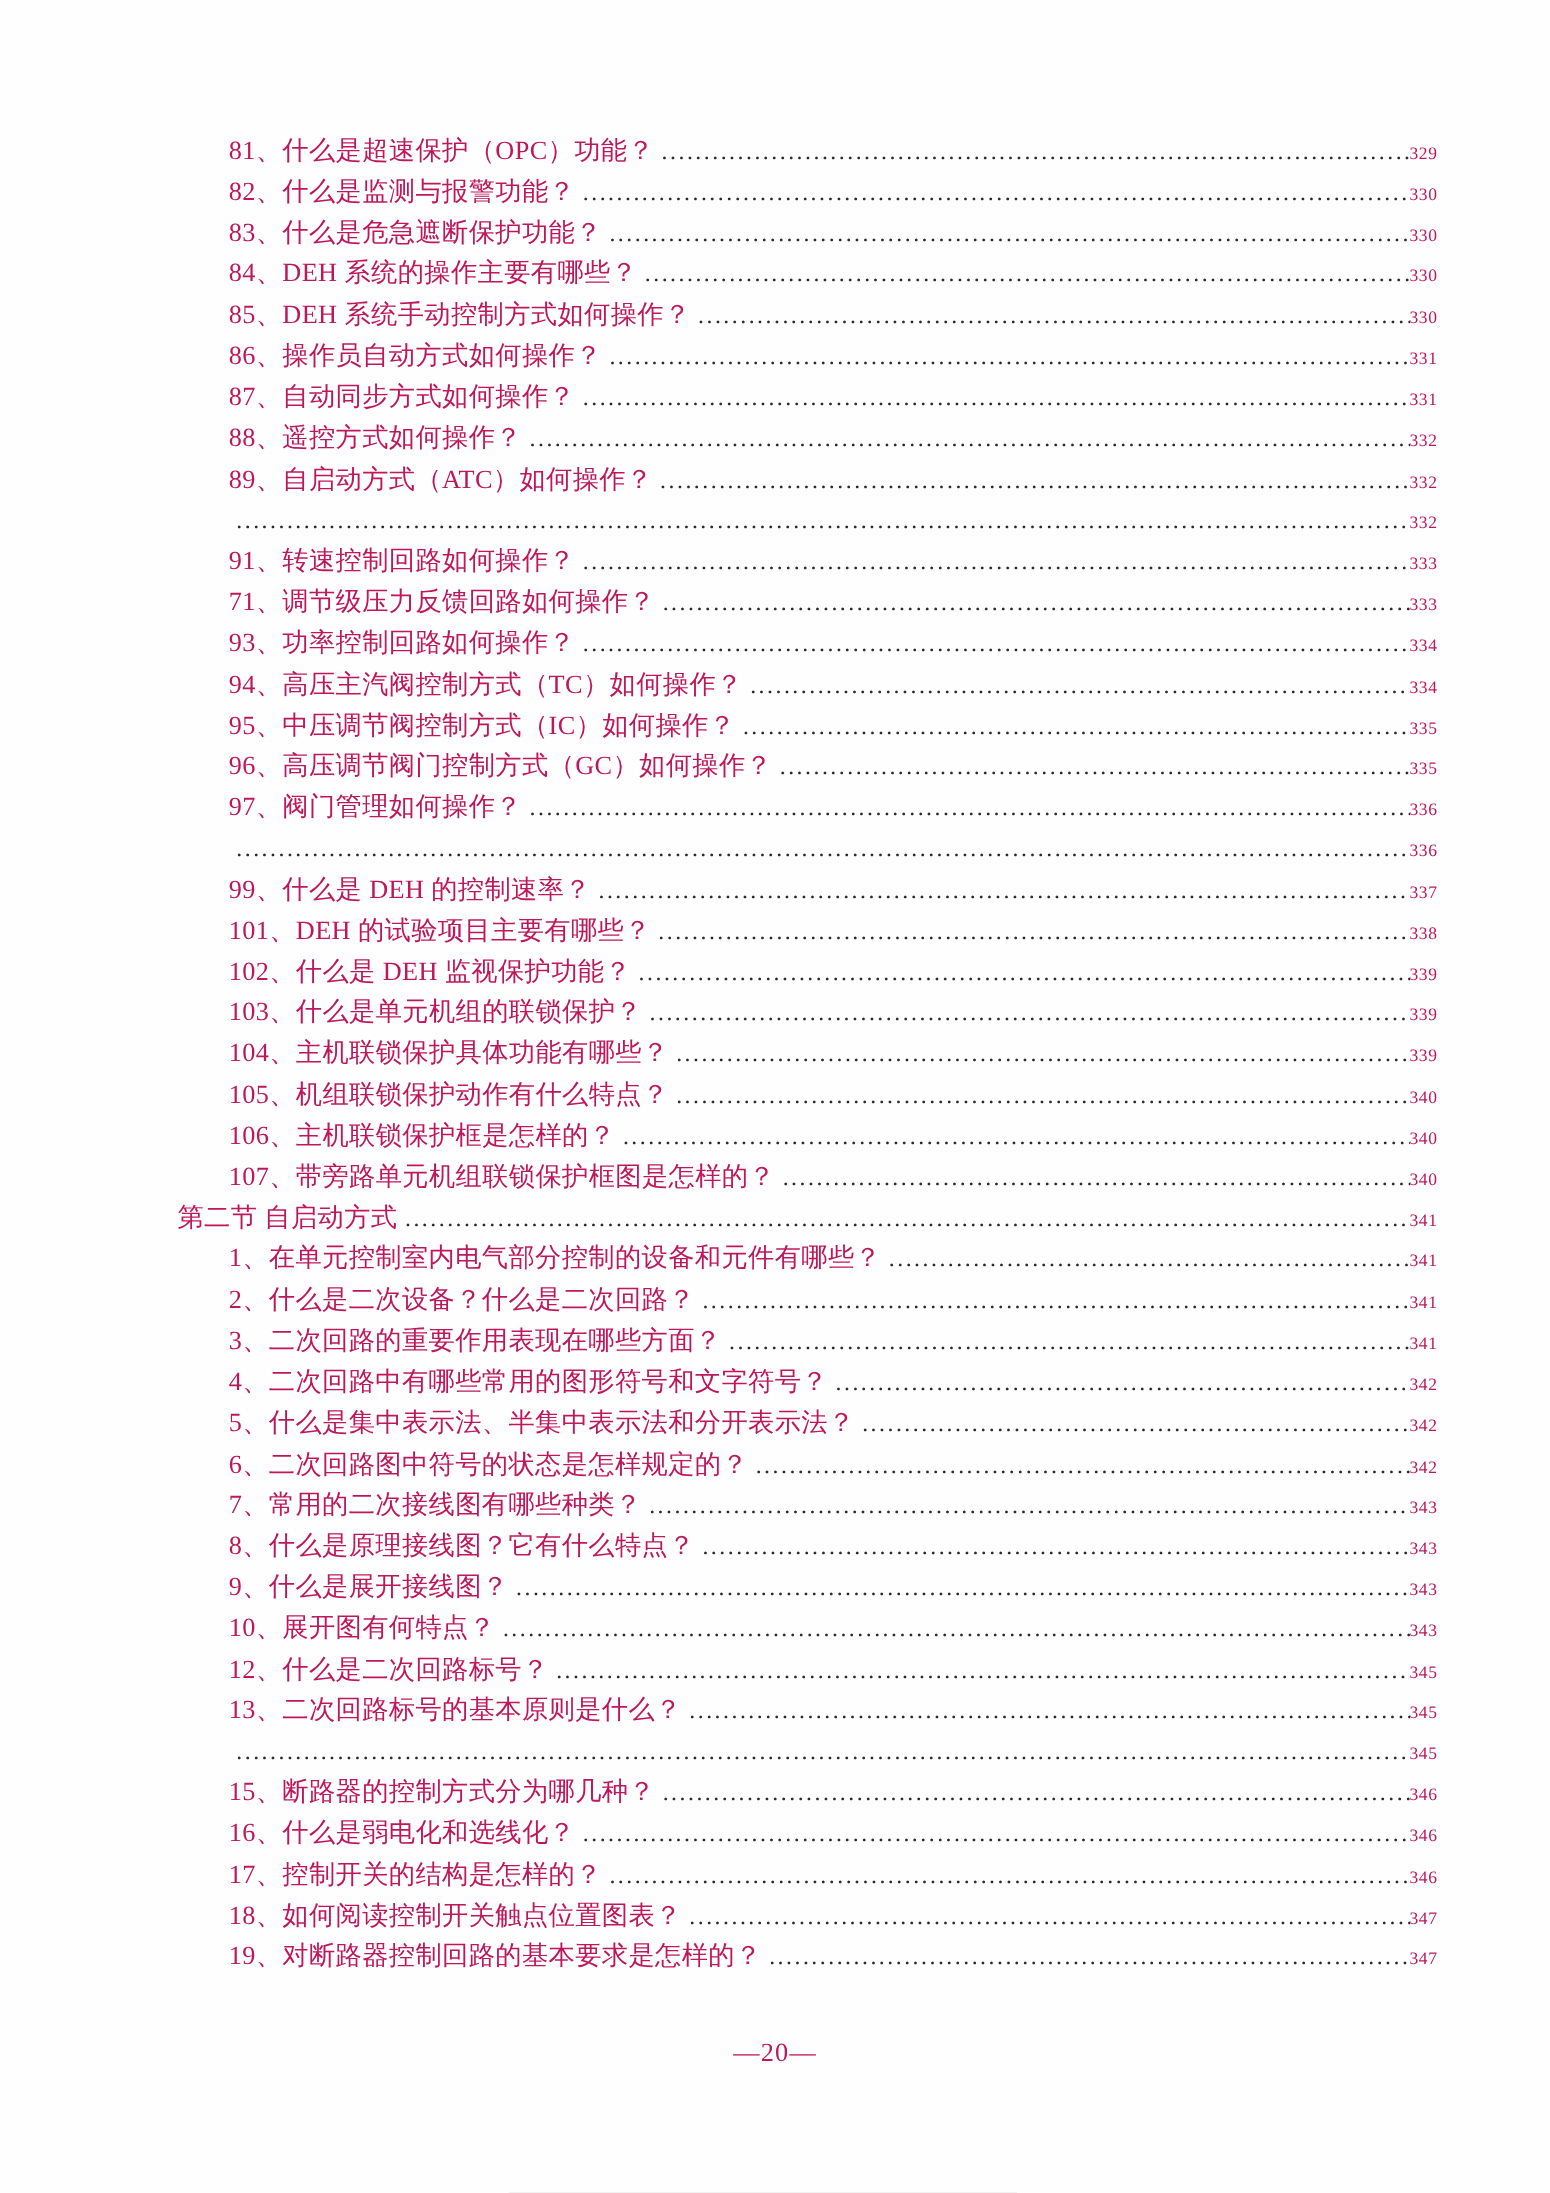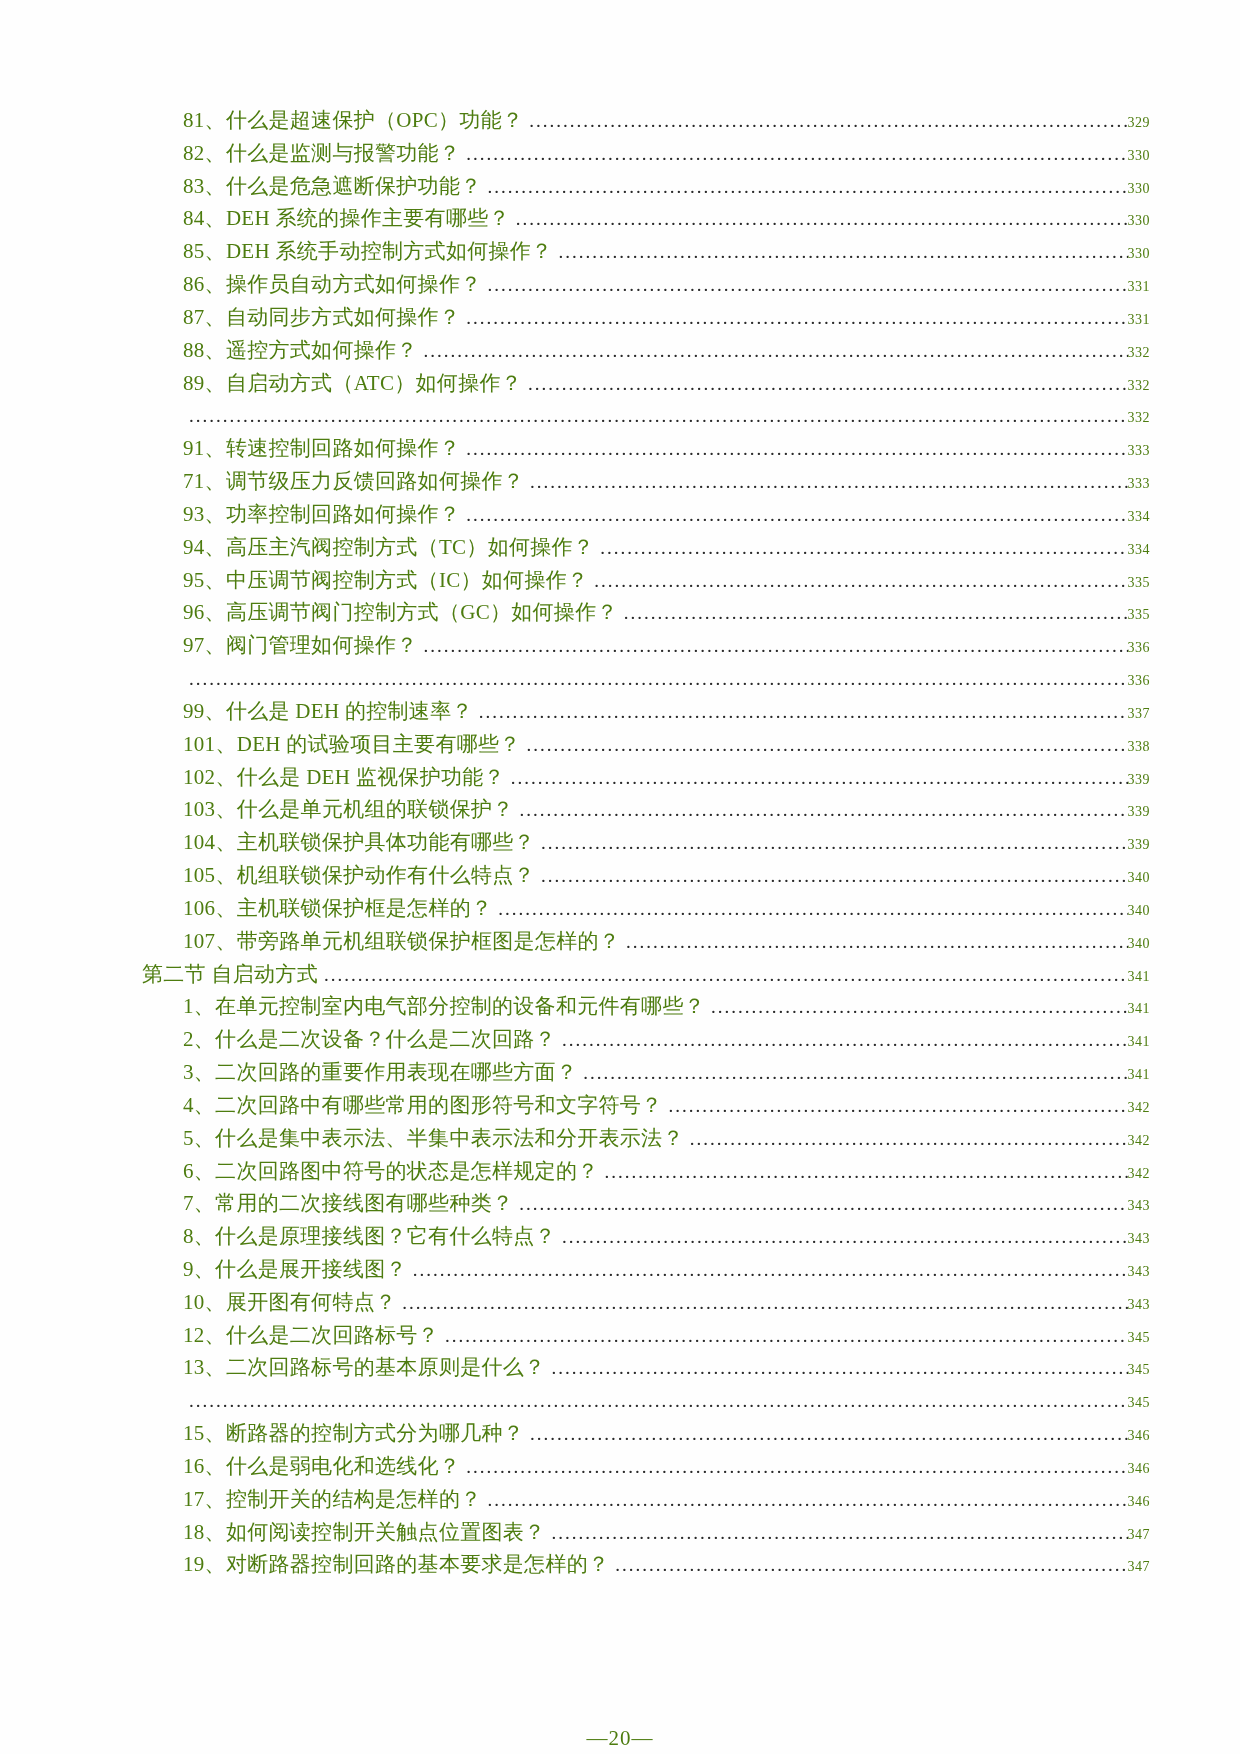--- a/index.html
+++ b/index.html
@@ -2,21 +2,21 @@
 <html><head>
 <meta charset="utf-8">
 <style>
   html,body{margin:0;padding:0;background:#e8e8e8;}
   .page{
     position:relative;
     width:1240px;height:1754px;
     background:#fefefe;
     margin:0 auto;
     font-family:"Liberation Serif","DejaVu Serif",serif;
-    color:#4d7c0f;
+    color:#be185d;
     overflow:hidden;
   }
   .toc{
     position:absolute;
     left:142px;
     top:104px;
     width:1008px;
   }
   .toc-row{
     display:flex;
@@ -41,21 +41,21 @@
     font-size:19px;
     letter-spacing:2px;
   }
   .row-page{
     flex:0 0 auto;
     font-size:14px;
     letter-spacing:0.5px;
   }
   .footer{
     position:absolute;
-    top:1726px;
+    top:1630px;
     left:0;
     width:100%;
     text-align:center;
     font-size:21px;
     letter-spacing:1px;
   }
 </style>
 </head>
 <body>
 

